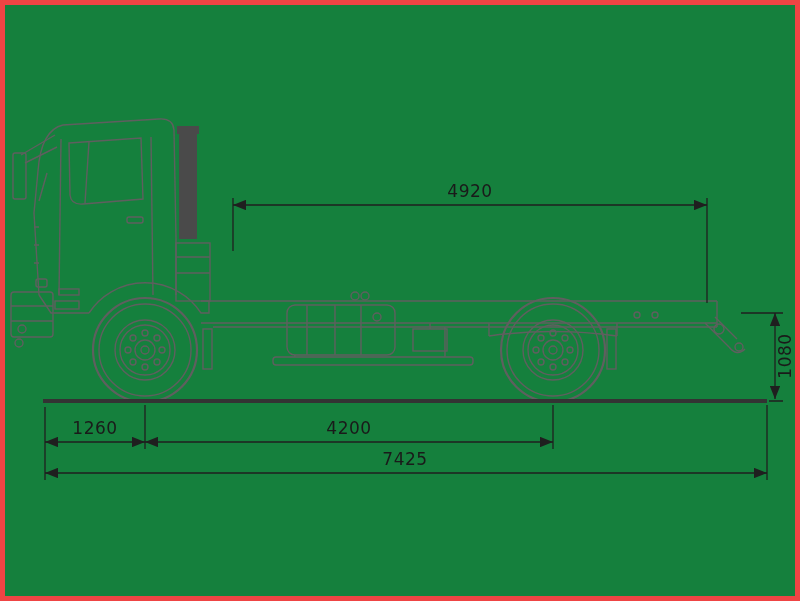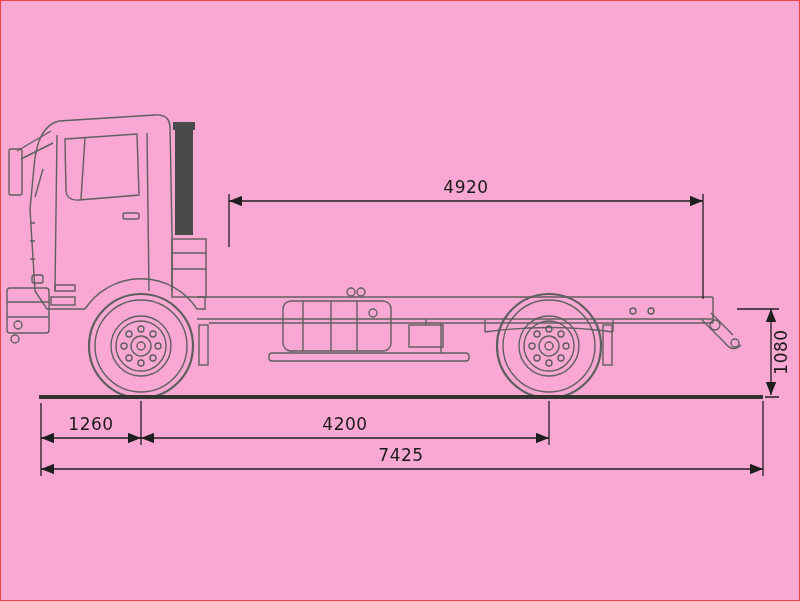--- a/index.html
+++ b/index.html
@@ -1,20 +1,20 @@
 <!DOCTYPE html>
 <html><head>
 <meta charset="utf-8">
 <style>
   html,body{margin:0;padding:0;background:#ffffff;}
   .canvas{
     position:relative;
     width:800px;height:601px;
-    background:#f9a8d4;
-    border:1px solid #ef4444;
+    background:#15803d;
+    border:5px solid #ef4444;
     box-sizing:border-box;
     overflow:hidden;
     font-family:"DejaVu Sans", sans-serif;
   }
   svg{position:absolute;left:0;top:0;}
   text.dim{
     font-family:"DejaVu Sans", sans-serif;
     font-size:17px;
     fill:#1a1a1a;
     letter-spacing:0.5px;

